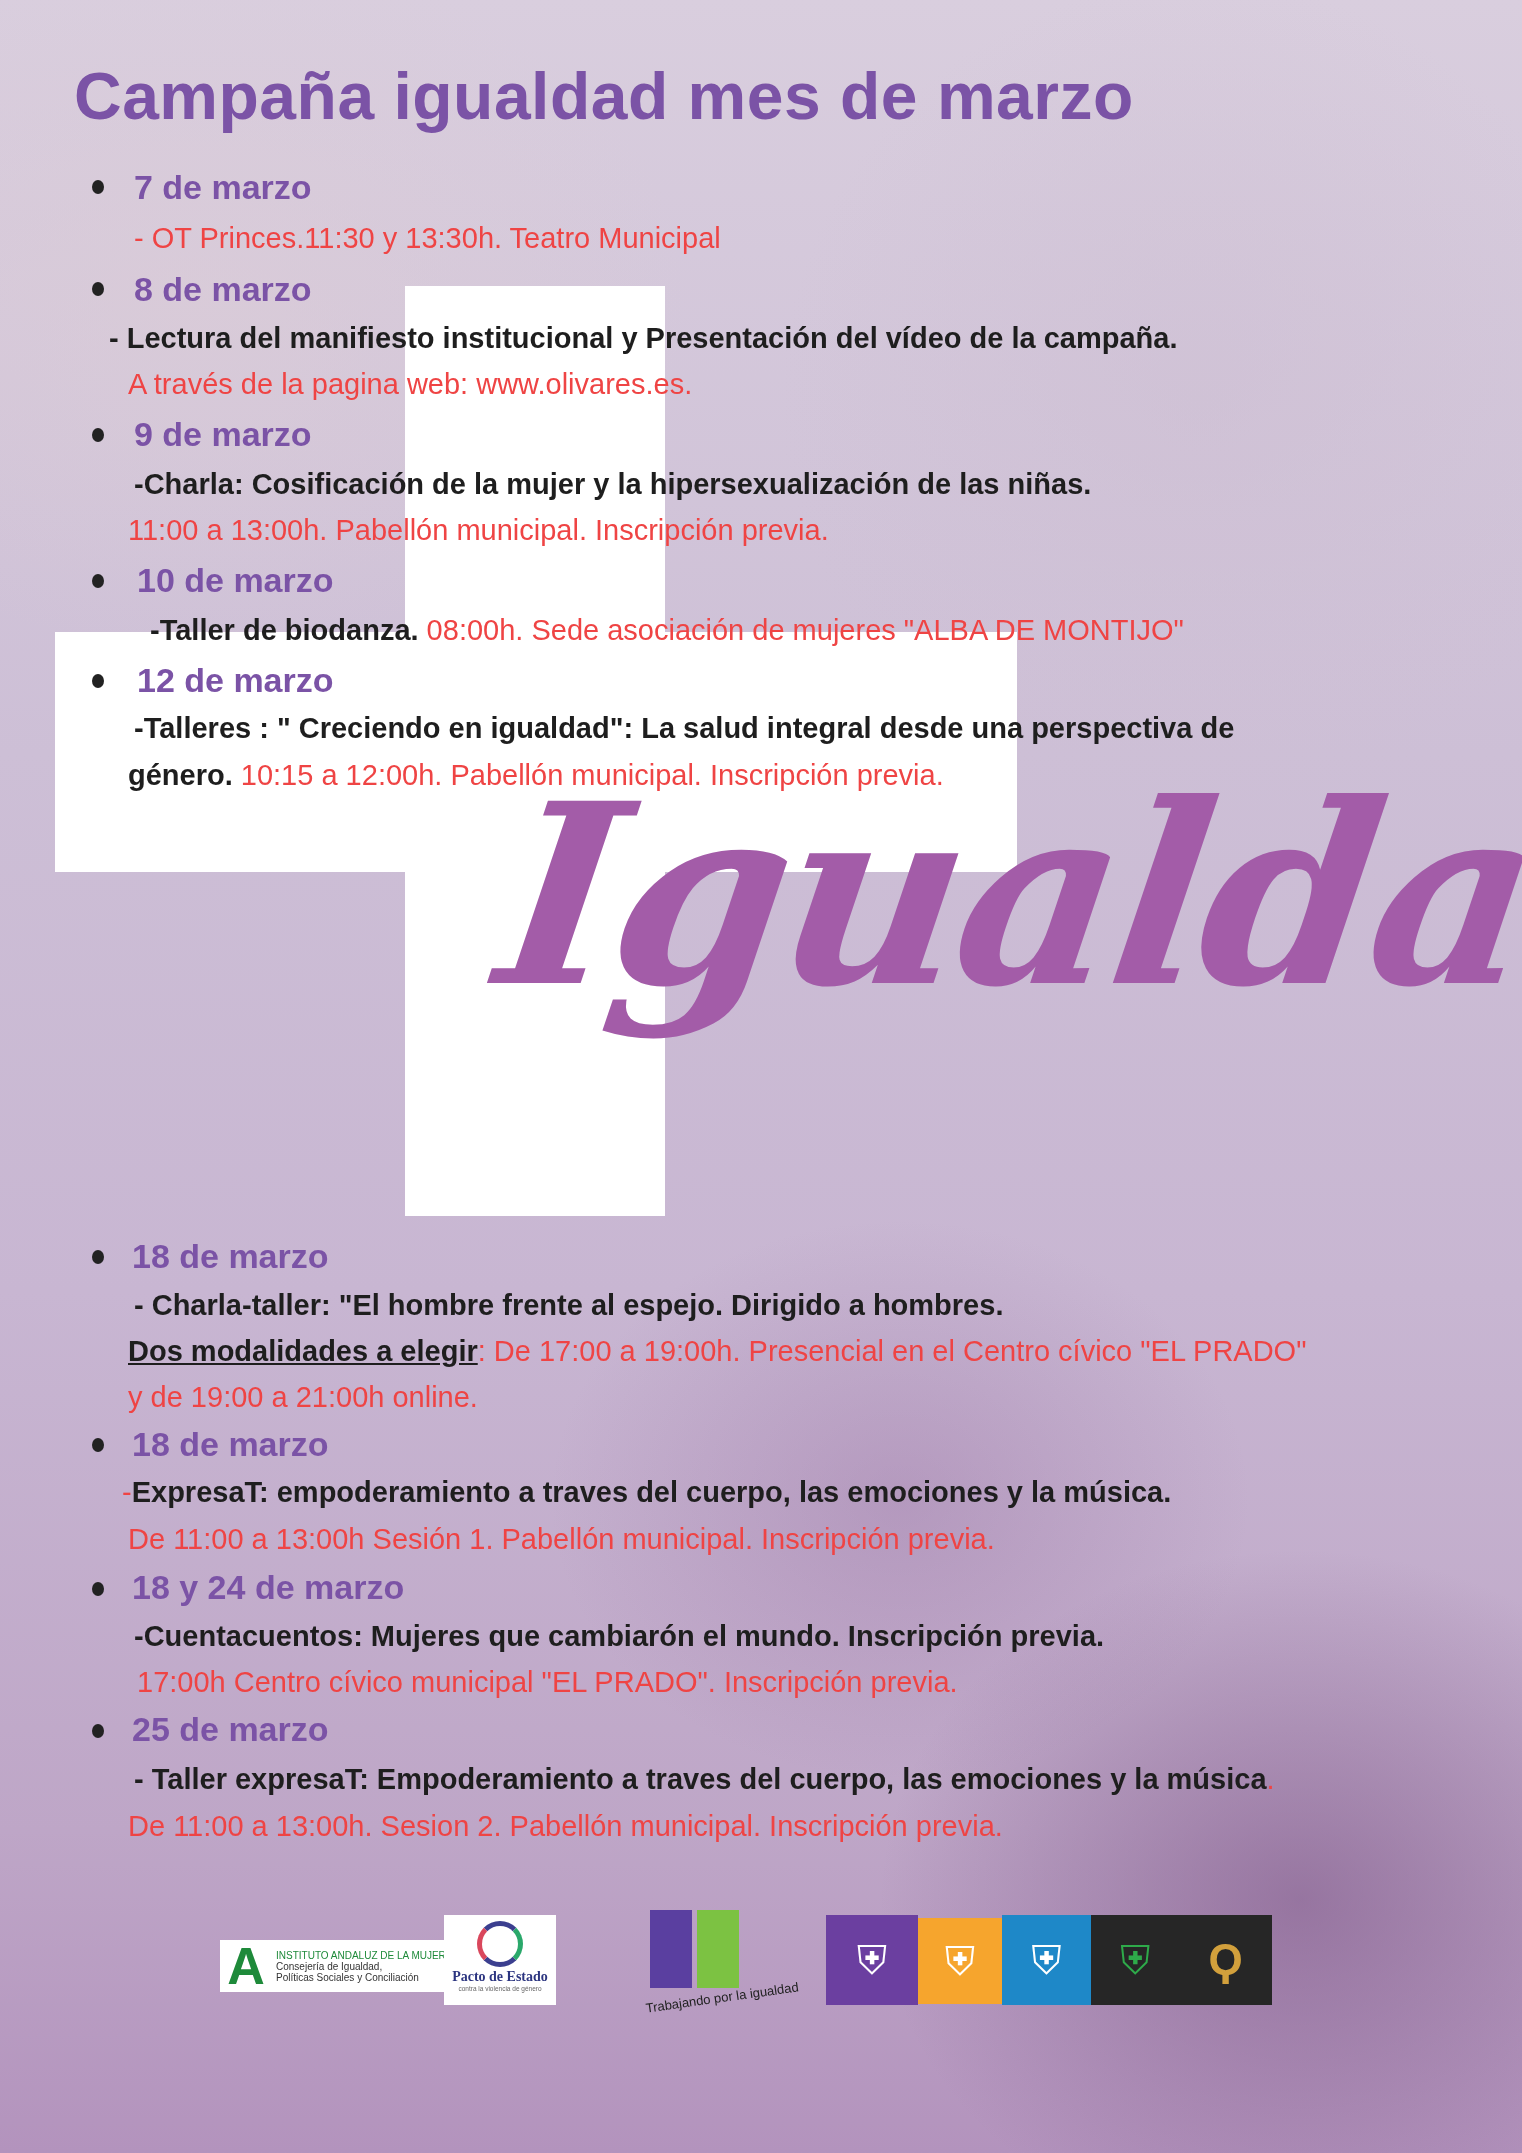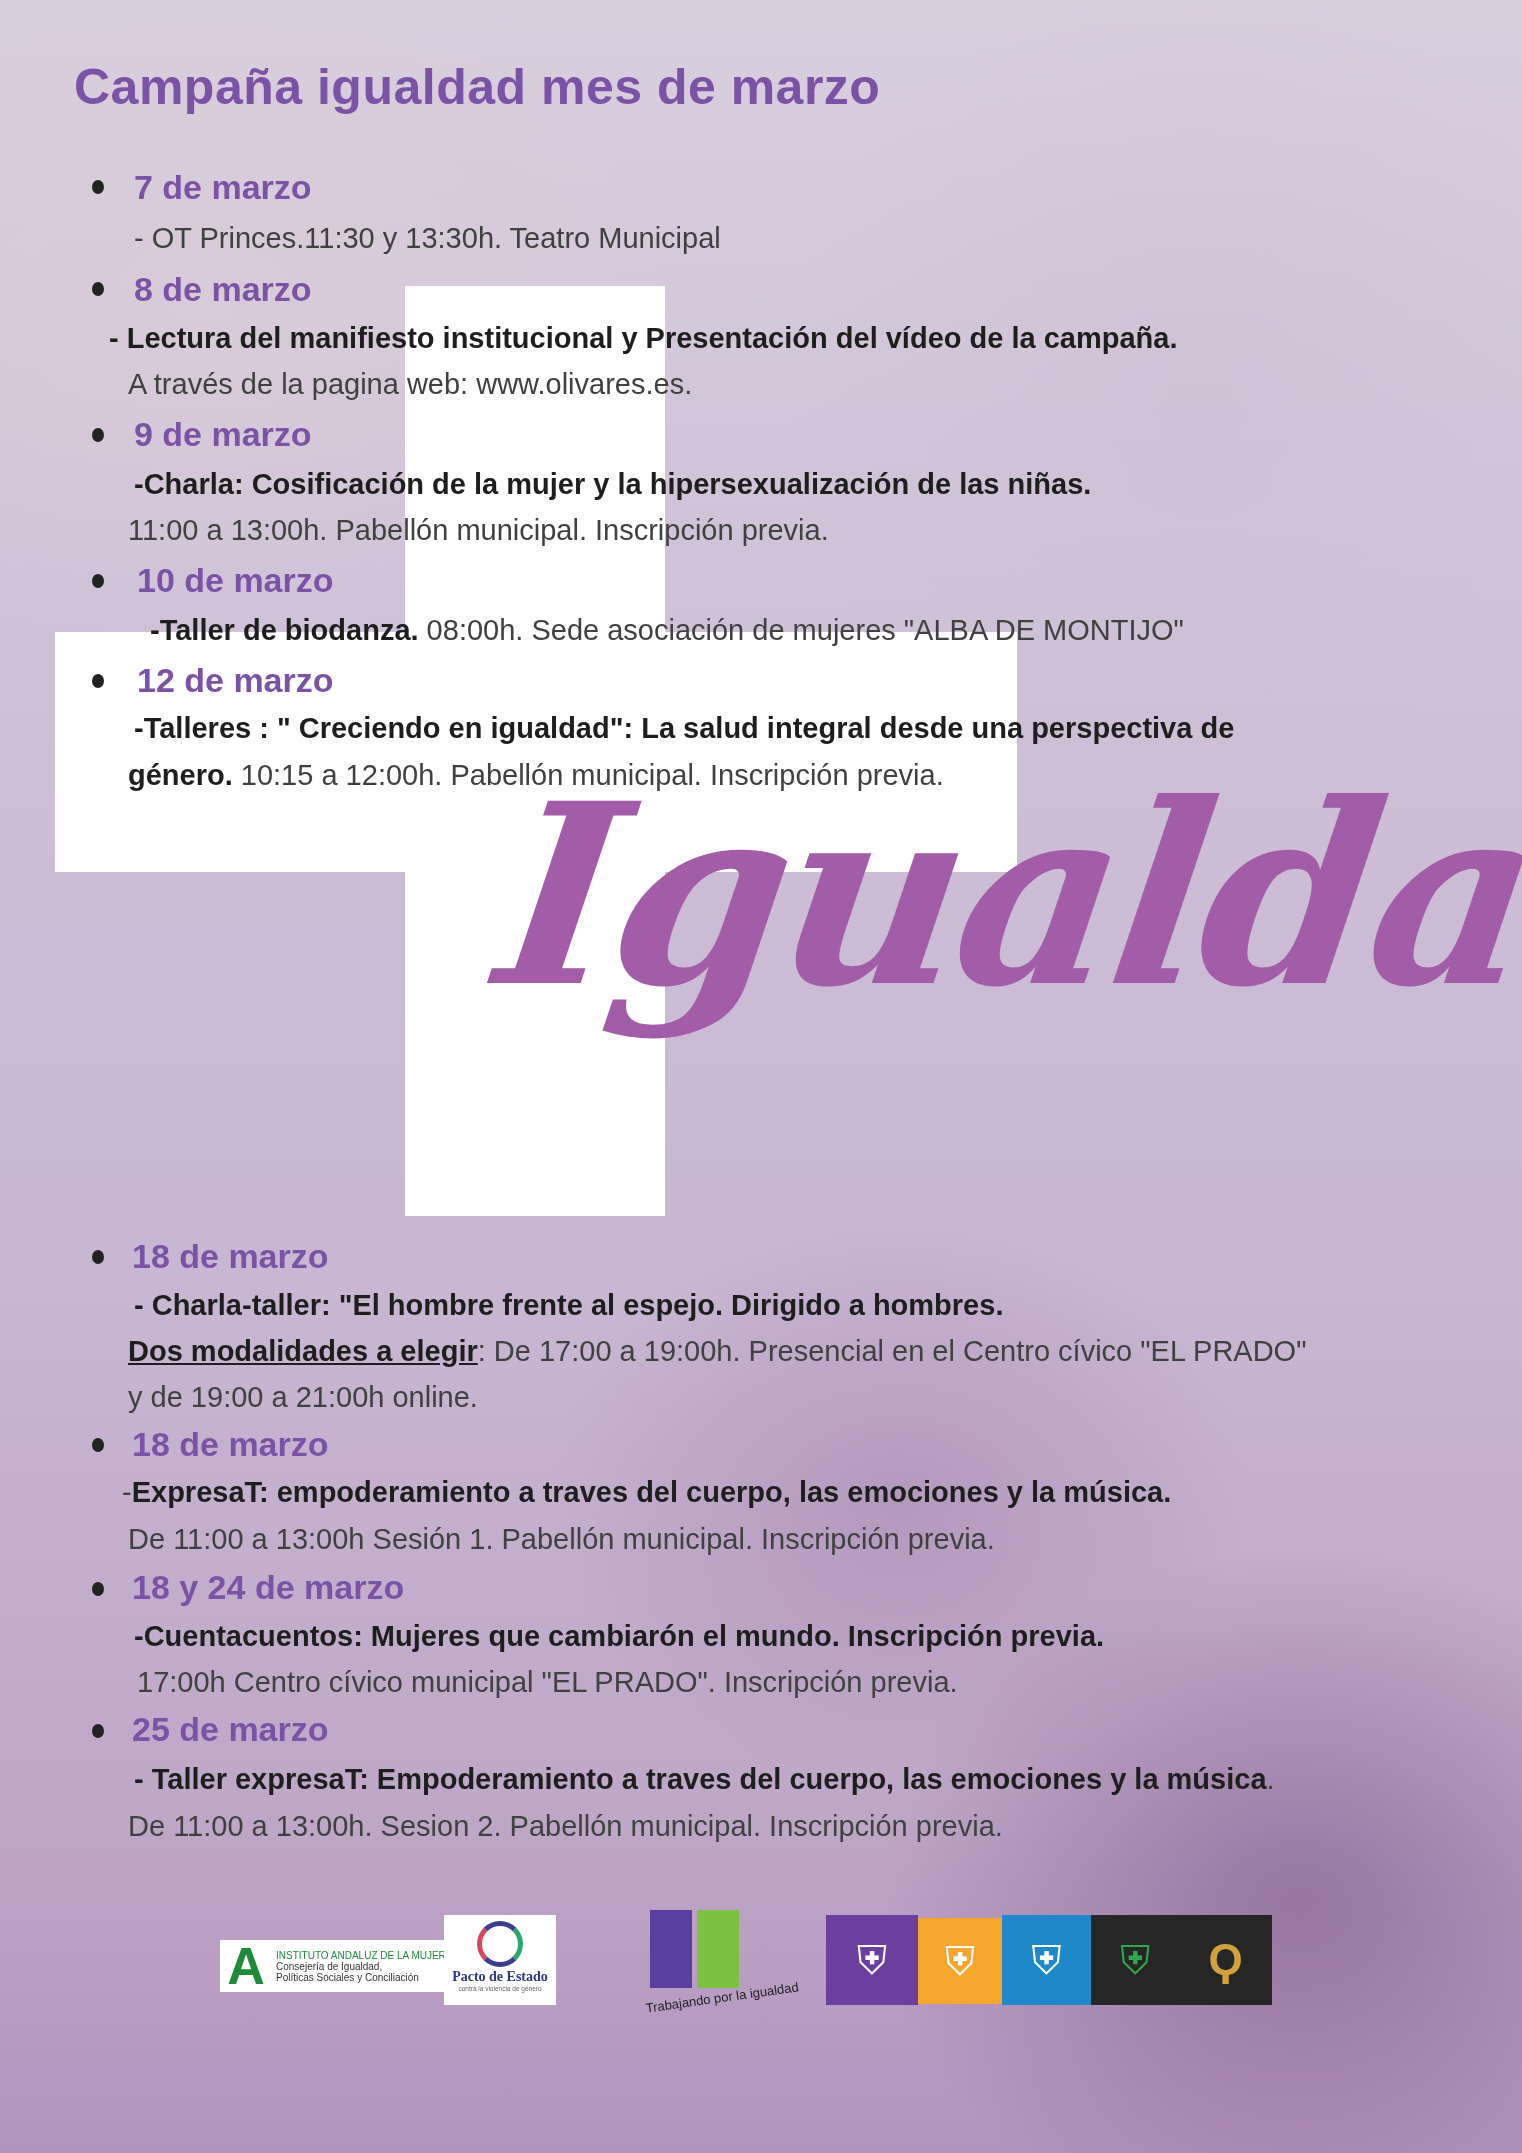--- a/index.html
+++ b/index.html
@@ -7,28 +7,28 @@
     font-family: "Liberation Sans", "DejaVu Sans", sans-serif;
     background:
       radial-gradient(ellipse 600px 500px at 1300px 1900px, rgba(120,80,130,0.55), transparent 70%),
       radial-gradient(ellipse 500px 400px at 900px 1500px, rgba(150,110,160,0.35), transparent 70%),
       radial-gradient(ellipse 700px 500px at 200px 300px, rgba(220,205,215,0.6), transparent 70%),
       radial-gradient(ellipse 600px 600px at 1200px 400px, rgba(205,190,210,0.5), transparent 70%),
       linear-gradient(180deg, #d9cede 0%, #cdbfd6 35%, #c8b6d2 60%, #bea6c7 85%, #b393bd 100%);
   }
   .cross-v { position:absolute; left:405px; top:286px; width:260px; height:930px; background:#fff; }
   .cross-h { position:absolute; left:55px; top:632px; width:962px; height:240px; background:#fff; }
-  .title { position:absolute; left:74px; top:58px; font-size:50px; font-weight:bold; color:#7b53a6; letter-spacing:0.5px; white-space:nowrap; }
+  .title { position:absolute; left:74px; top:58px; font-size:66px; font-weight:bold; color:#7b53a6; letter-spacing:0.5px; white-space:nowrap; }
   .list { position:absolute; left:0; top:0; width:100%; }
   .item { position:absolute; left:0; width:100%; }
   .bullet { position:absolute; width:12px; height:14px; border-radius:50%; background:#222; }
   .date { position:absolute; font-size:34px; font-weight:bold; color:#7b53a6; white-space:nowrap;text-align:right; }
   .line { position:absolute; font-size:29px; color:#333; white-space:nowrap; }
   .line b { color:#1e1e1e; }
-  .line .light { color:#404040; font-weight:normal; }
+  .line .light { color:#ef4444; font-weight:normal; }
   .u { text-decoration:underline; font-weight:bold; color:#1e1e1e; }
   .script { position:absolute; left:505px; top:770px; font-family:"DejaVu Serif", serif; font-style:italic; font-weight:bold;
     font-size:250px; color:#a35ca8; letter-spacing:-6px; transform:skewX(-8deg); white-space:nowrap; line-height:1; }
   .logos { position:absolute; top:1905px; left:0; width:100%; height:110px; }
   .logo { position:absolute; }
   .iam { left:220px; top:35px; width:270px; height:52px; background:#fff; display:flex; align-items:center; }
   .iam .a { width:52px; height:52px; color:#1e8a3a; font-size:52px; font-weight:bold; line-height:52px; text-align:center; }
   .iam .txt { font-size:10px; line-height:11px; color:#333; padding-left:4px; }
   .iam .txt .g { color:#1e8a3a; }
   .pacto { left:444px; top:10px; width:112px; height:90px; background:#fff; text-align:center; }

